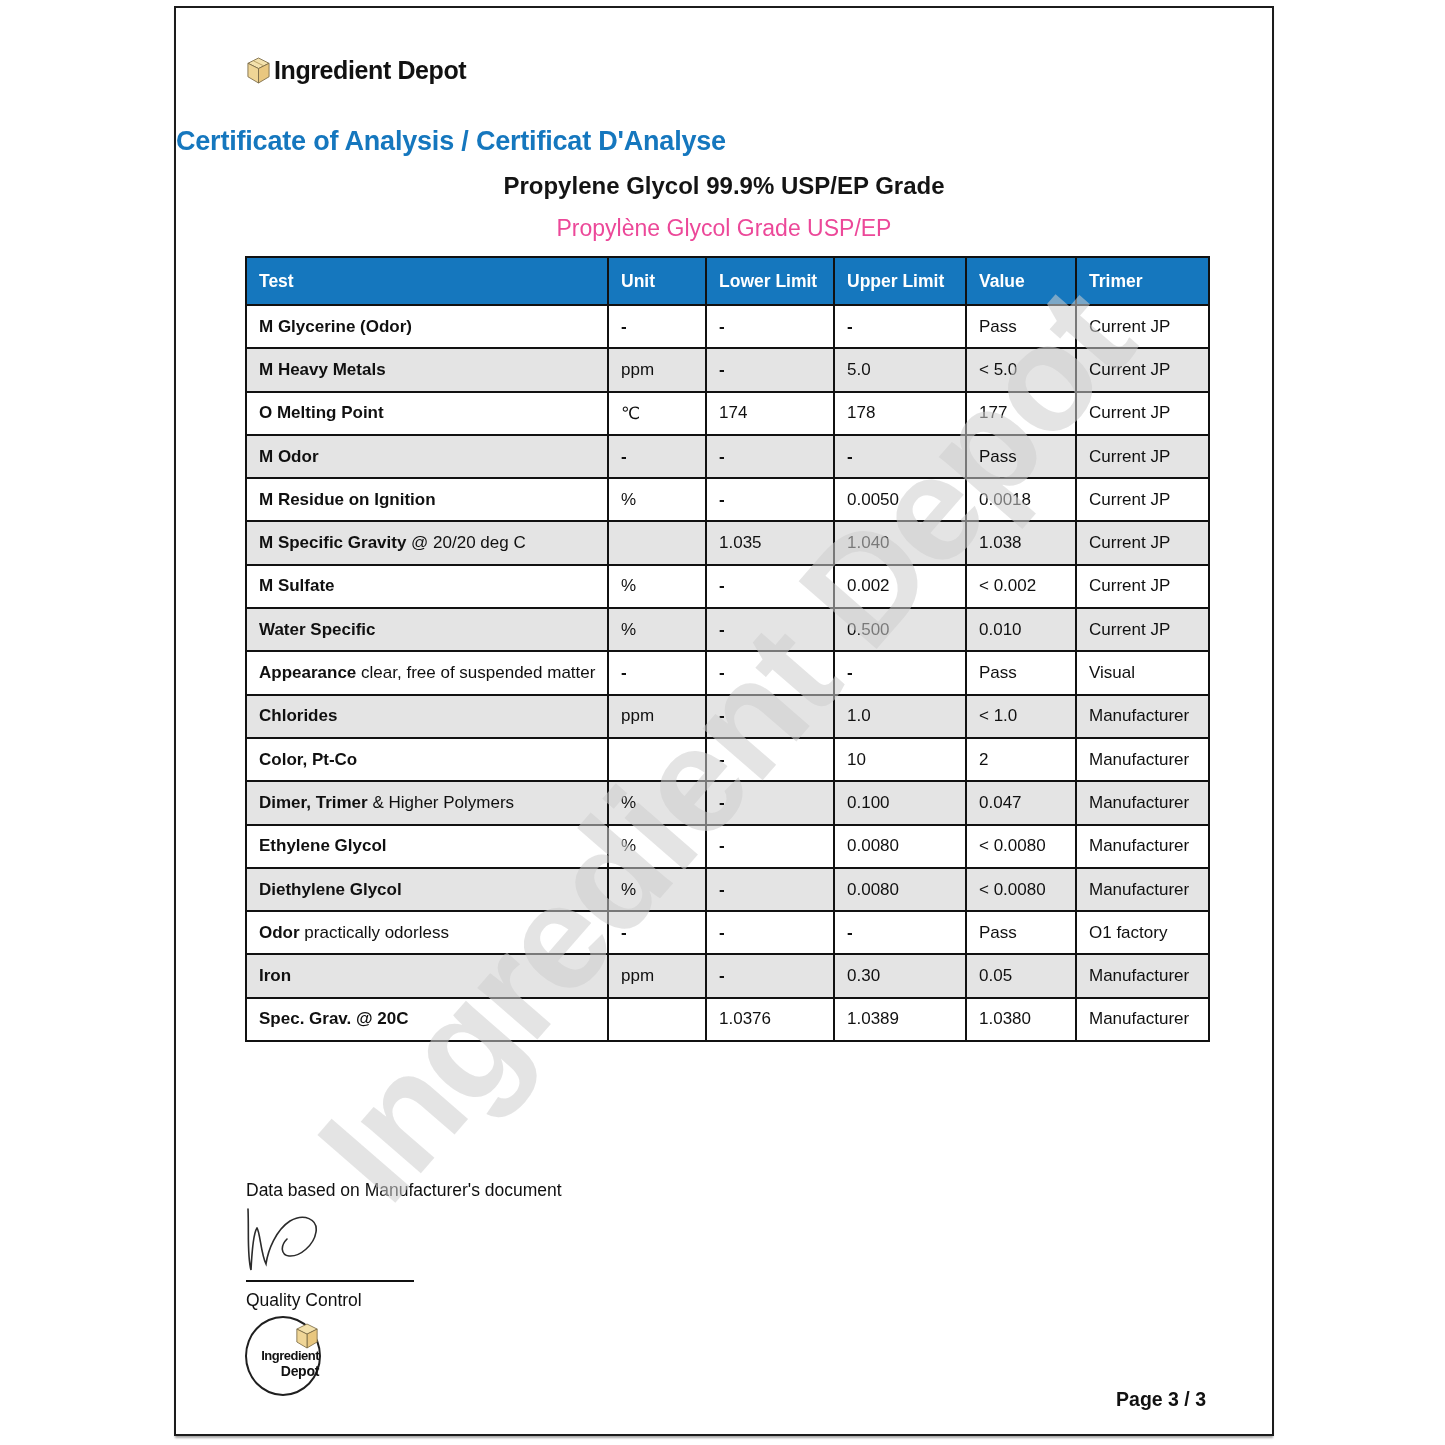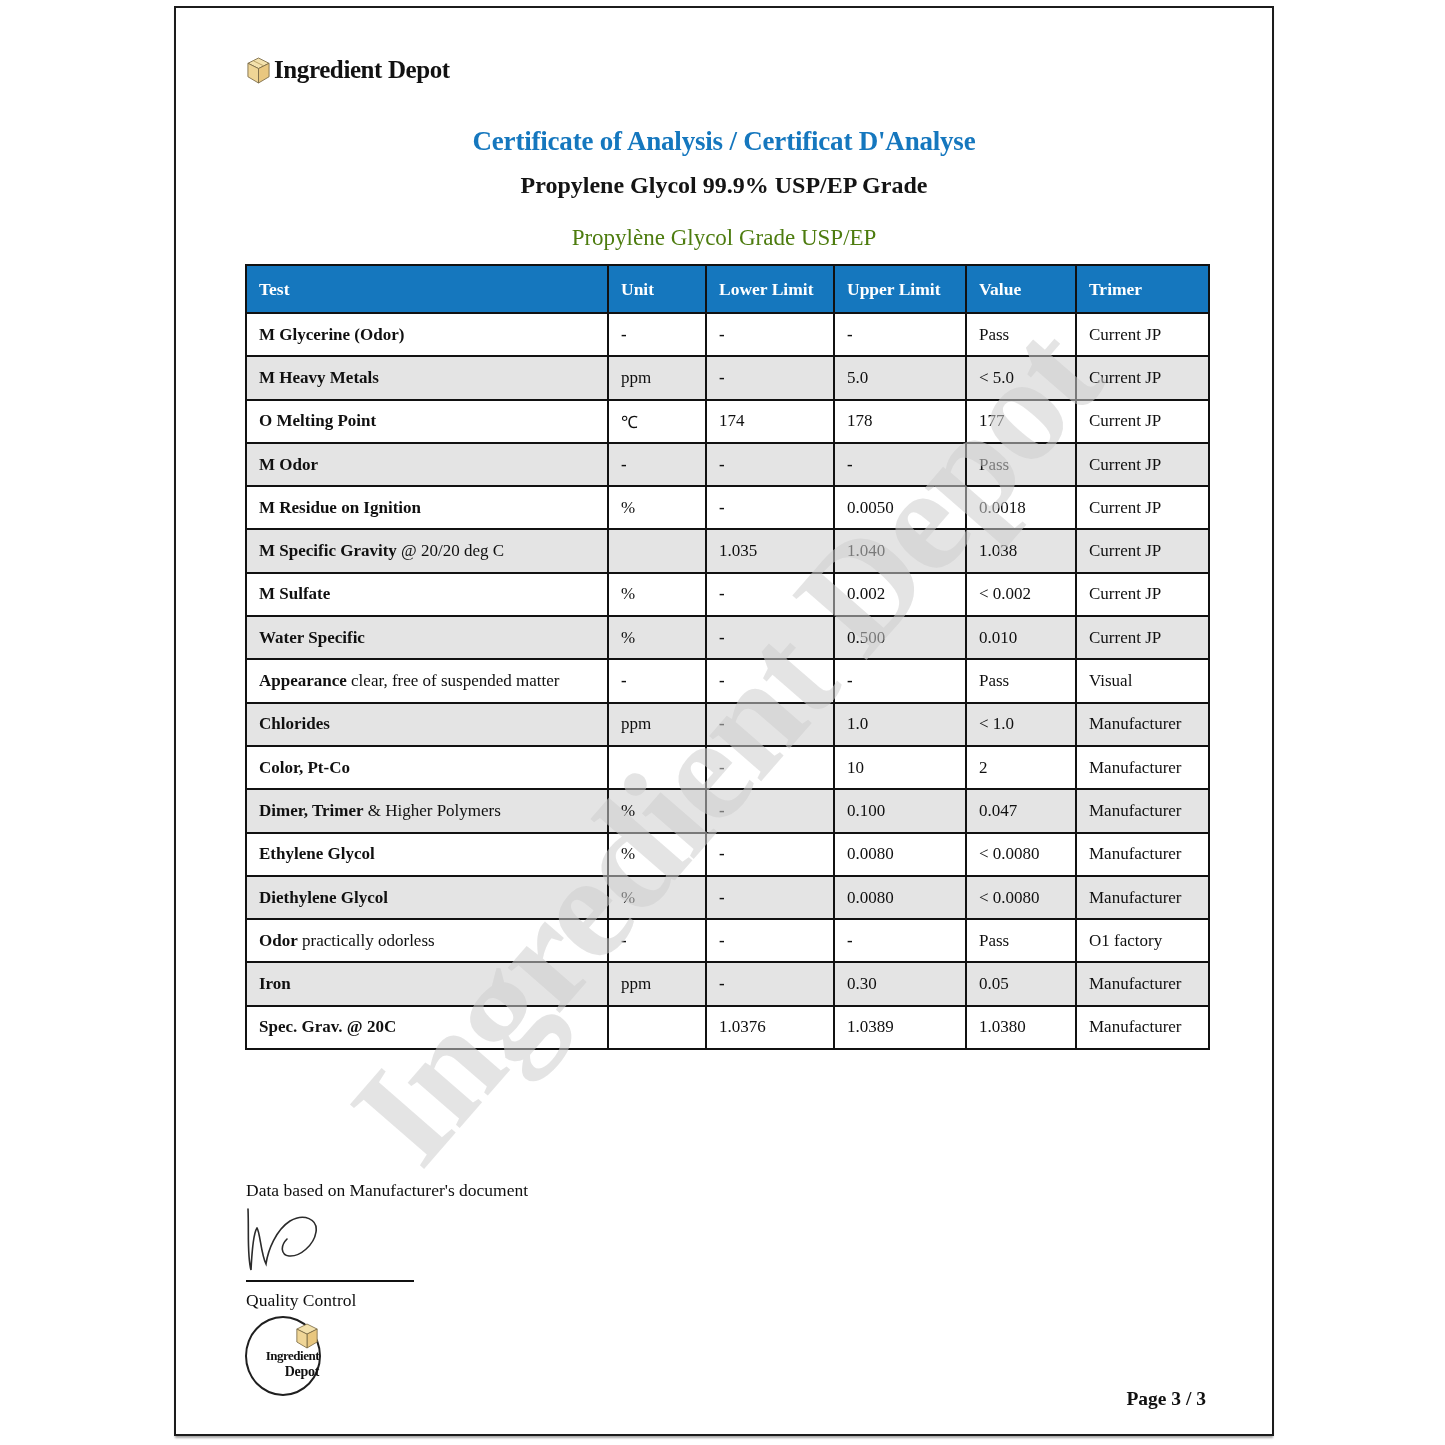--- a/index.html
+++ b/index.html
@@ -1,32 +1,32 @@
 <!DOCTYPE html>
 <html><head>
 <meta charset="utf-8">
 <style>
   html,body{margin:0;padding:0;background:#ffffff;width:1445px;height:1445px;
     font-family:"Liberation Sans","DejaVu Sans",sans-serif;overflow:hidden;}
-  .canvas{position:relative;width:1279px;height:1445px;background:#fff;font-family:Liberation Serif, serif;}
+  .canvas{position:relative;width:1279px;height:1445px;background:#fff;}
   .page{position:absolute;left:174px;top:6px;width:1100px;height:1430px;
     border:2px solid #1c1c1c;background:#fff;box-sizing:border-box;
     box-shadow:0 3px 2px -1px rgba(0,0,0,0.35);}
   
   .brand{position:absolute;left:70px;top:48px;display:flex;align-items:center;gap:3px;}
   .brand .bname{font-size:25px;font-weight:bold;color:#111;letter-spacing:-0.4px;}
   
-  .title{position:absolute;left:0;top:118px;width:100%;text-align:center;
+  .title{position:absolute;left:0;top:118px;width:100%;
     font-size:27px;font-weight:bold;color:#1577BE;letter-spacing:-0.2px;}
   .sub-en{position:absolute;left:0;top:164px;width:100%;text-align:center;
     font-size:24px;font-weight:bold;color:#141414;}
-  .sub-fr{position:absolute;left:0;top:217px;width:100%;text-align:center;
-    font-size:23px;color:#4d7c0f;}
-  
-  table.coa{position:absolute;left:69px;top:256px;width:963px;table-layout:fixed;
+  .sub-fr{position:absolute;left:0;top:207px;width:100%;text-align:center;
+    font-size:23px;color:#ec4899;}
+  
+  table.coa{position:absolute;left:69px;top:248px;width:963px;table-layout:fixed;
     border-collapse:collapse;}
   table.coa th,table.coa td{border:2px solid #111;padding:0 6px 0 12px;
     text-align:left;vertical-align:middle;overflow:hidden;white-space:nowrap;}
   table.coa th{height:46px;background:#1577BE;color:#fff;font-size:17.5px;font-weight:bold;}
   table.coa td{height:41.3px;font-size:17px;color:#101010;background:transparent;}
   table.coa tbody tr:nth-child(even) td{background:#E4E4E4;}
   td .tn{font-weight:bold;}
   td .td2{font-weight:normal;}
   td.dash{font-weight:bold;}
   

